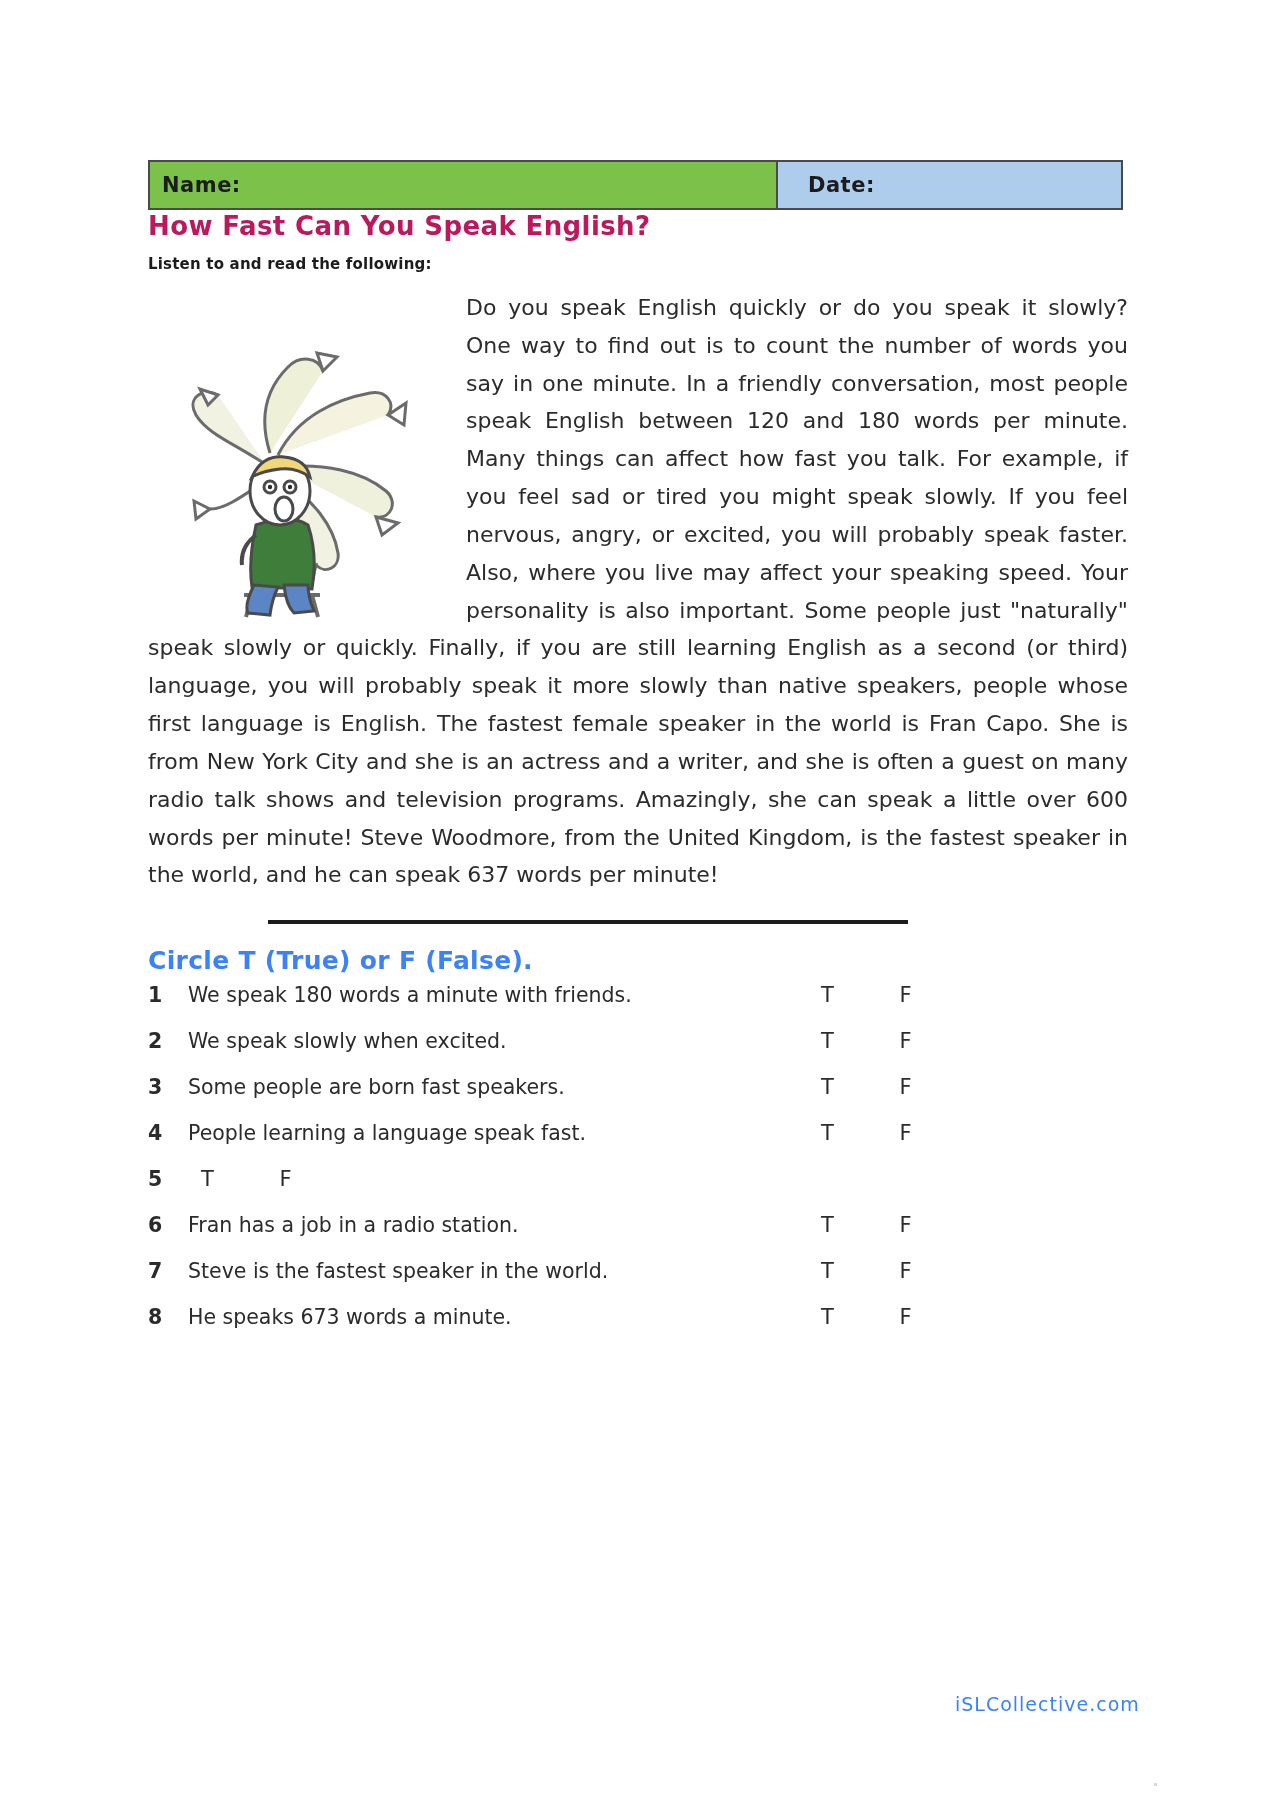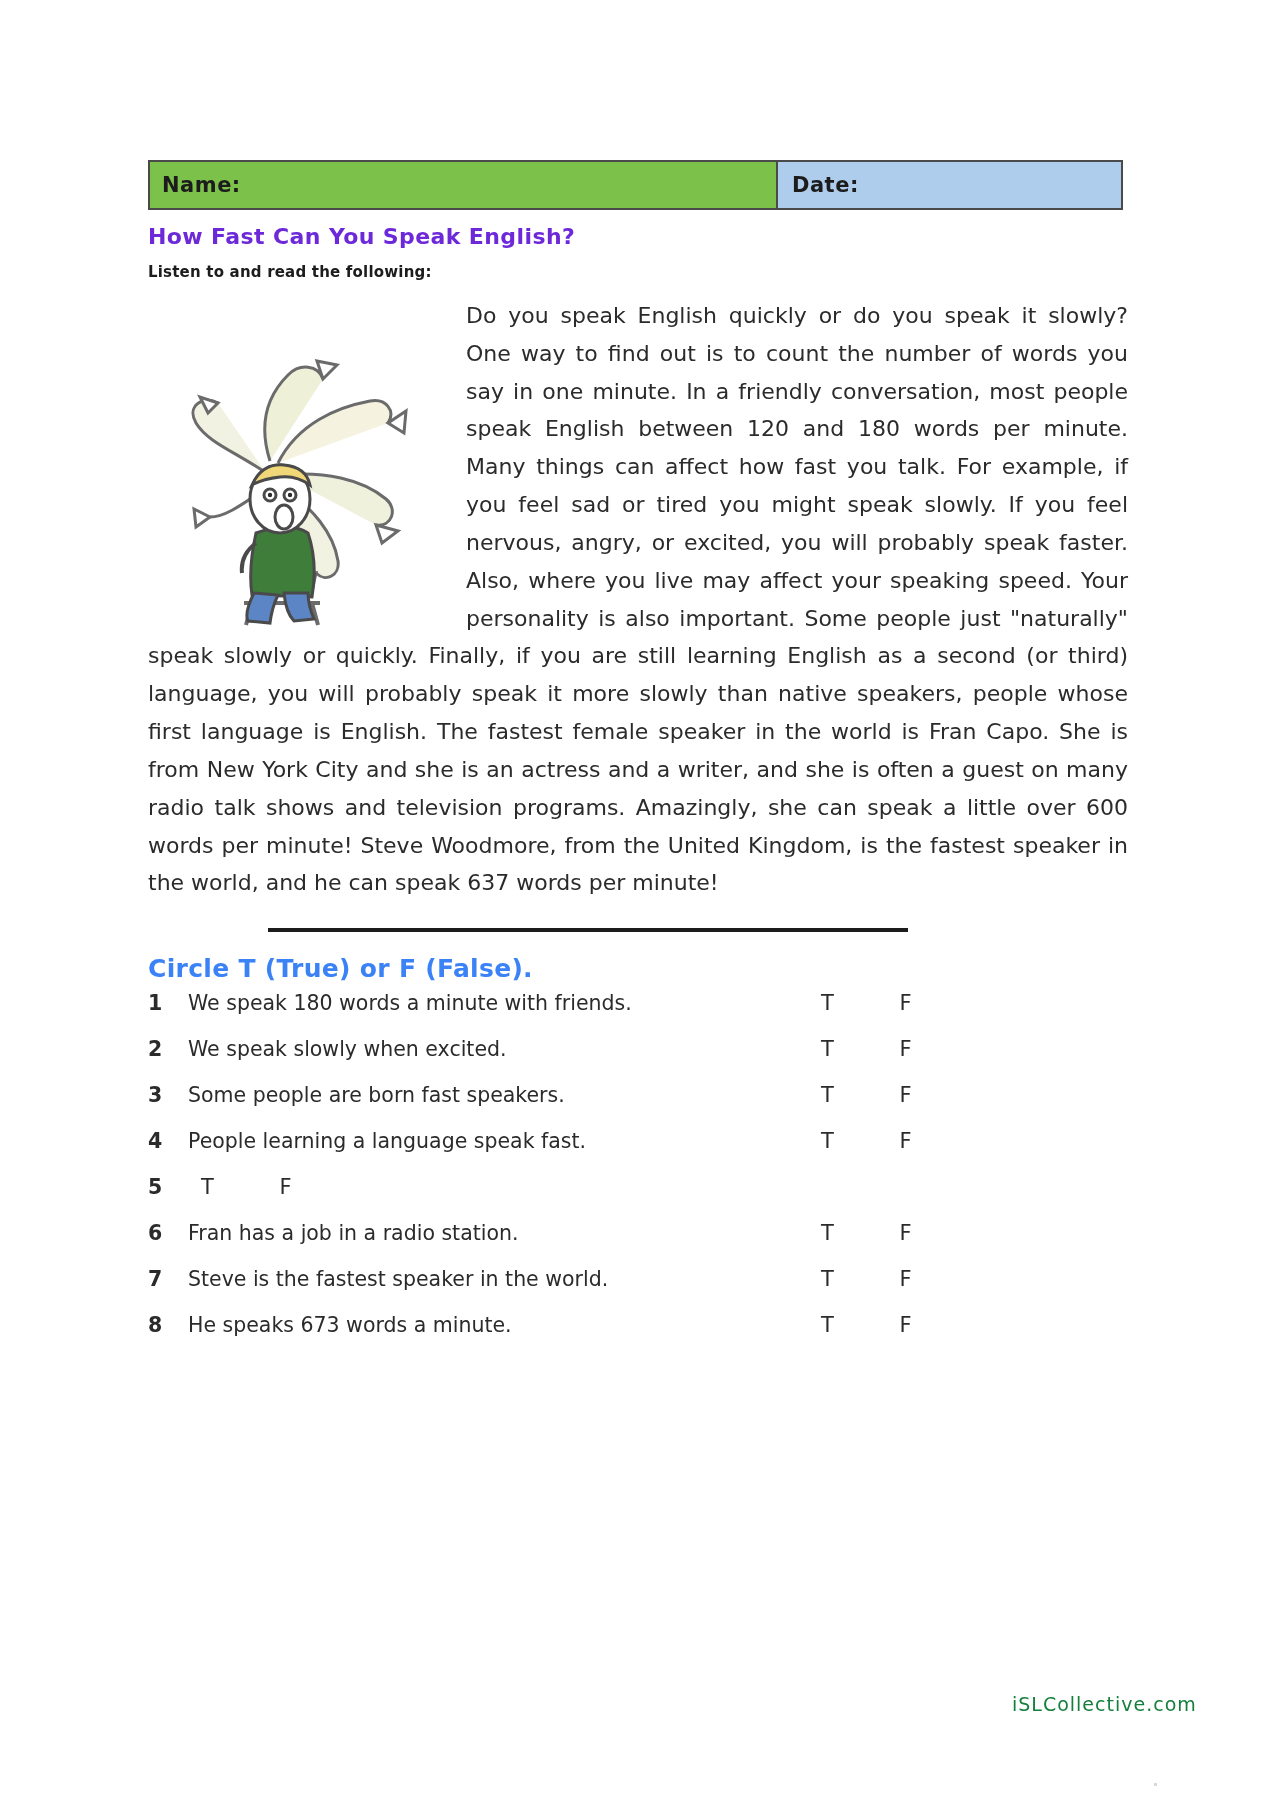--- a/index.html
+++ b/index.html
@@ -44,37 +44,37 @@
     display: flex;
     align-items: center;
     padding-left: 12px;
     box-sizing: border-box;
   }
   .header-date {
     flex: 1 1 auto;
     background: #aecdec;
     display: flex;
     align-items: center;
-    padding-left: 14px;
+    padding-left: 30px;
     box-sizing: border-box;
   }
   .header-label {
     font-family: "DejaVu Sans", sans-serif;
     font-weight: bold;
     font-size: 21px;
     letter-spacing: 0.5px;
     color: #1c1c1c;
   }
 
   
   .title {
-    margin-top: 14px;
-    font-size: 22px;
-    font-weight: bold;
-    color: #6d28d9;
+    margin-top: 1px;
+    font-size: 26px;
+    font-weight: bold;
+    color: #be185d;
     letter-spacing: 0.4px;
   }
   .subtitle {
     margin-top: 14px;
     font-size: 15px;
     font-weight: bold;
     color: #1c1c1c;
     letter-spacing: 0.2px;
   }
 
@@ -135,24 +135,24 @@
     flex: 0 0 40px;
     text-align: center;
     font-size: 21px;
     letter-spacing: 1px;
   }
   .q-tf.f { margin-left: 38px; }
 
   
   .watermark {
     position: absolute;
-    left: 1012px;
+    left: 955px;
     top: 1693px;
     font-size: 19px;
-    color: #15803d;
+    color: #3b82f6;
     letter-spacing: 1px;
     font-family: "DejaVu Sans", sans-serif;
   }
   .corner-dot {
     position: absolute;
     right: 18px;
     bottom: 14px;
     width: 3px;
     height: 3px;
     background: #d8d8d8;

